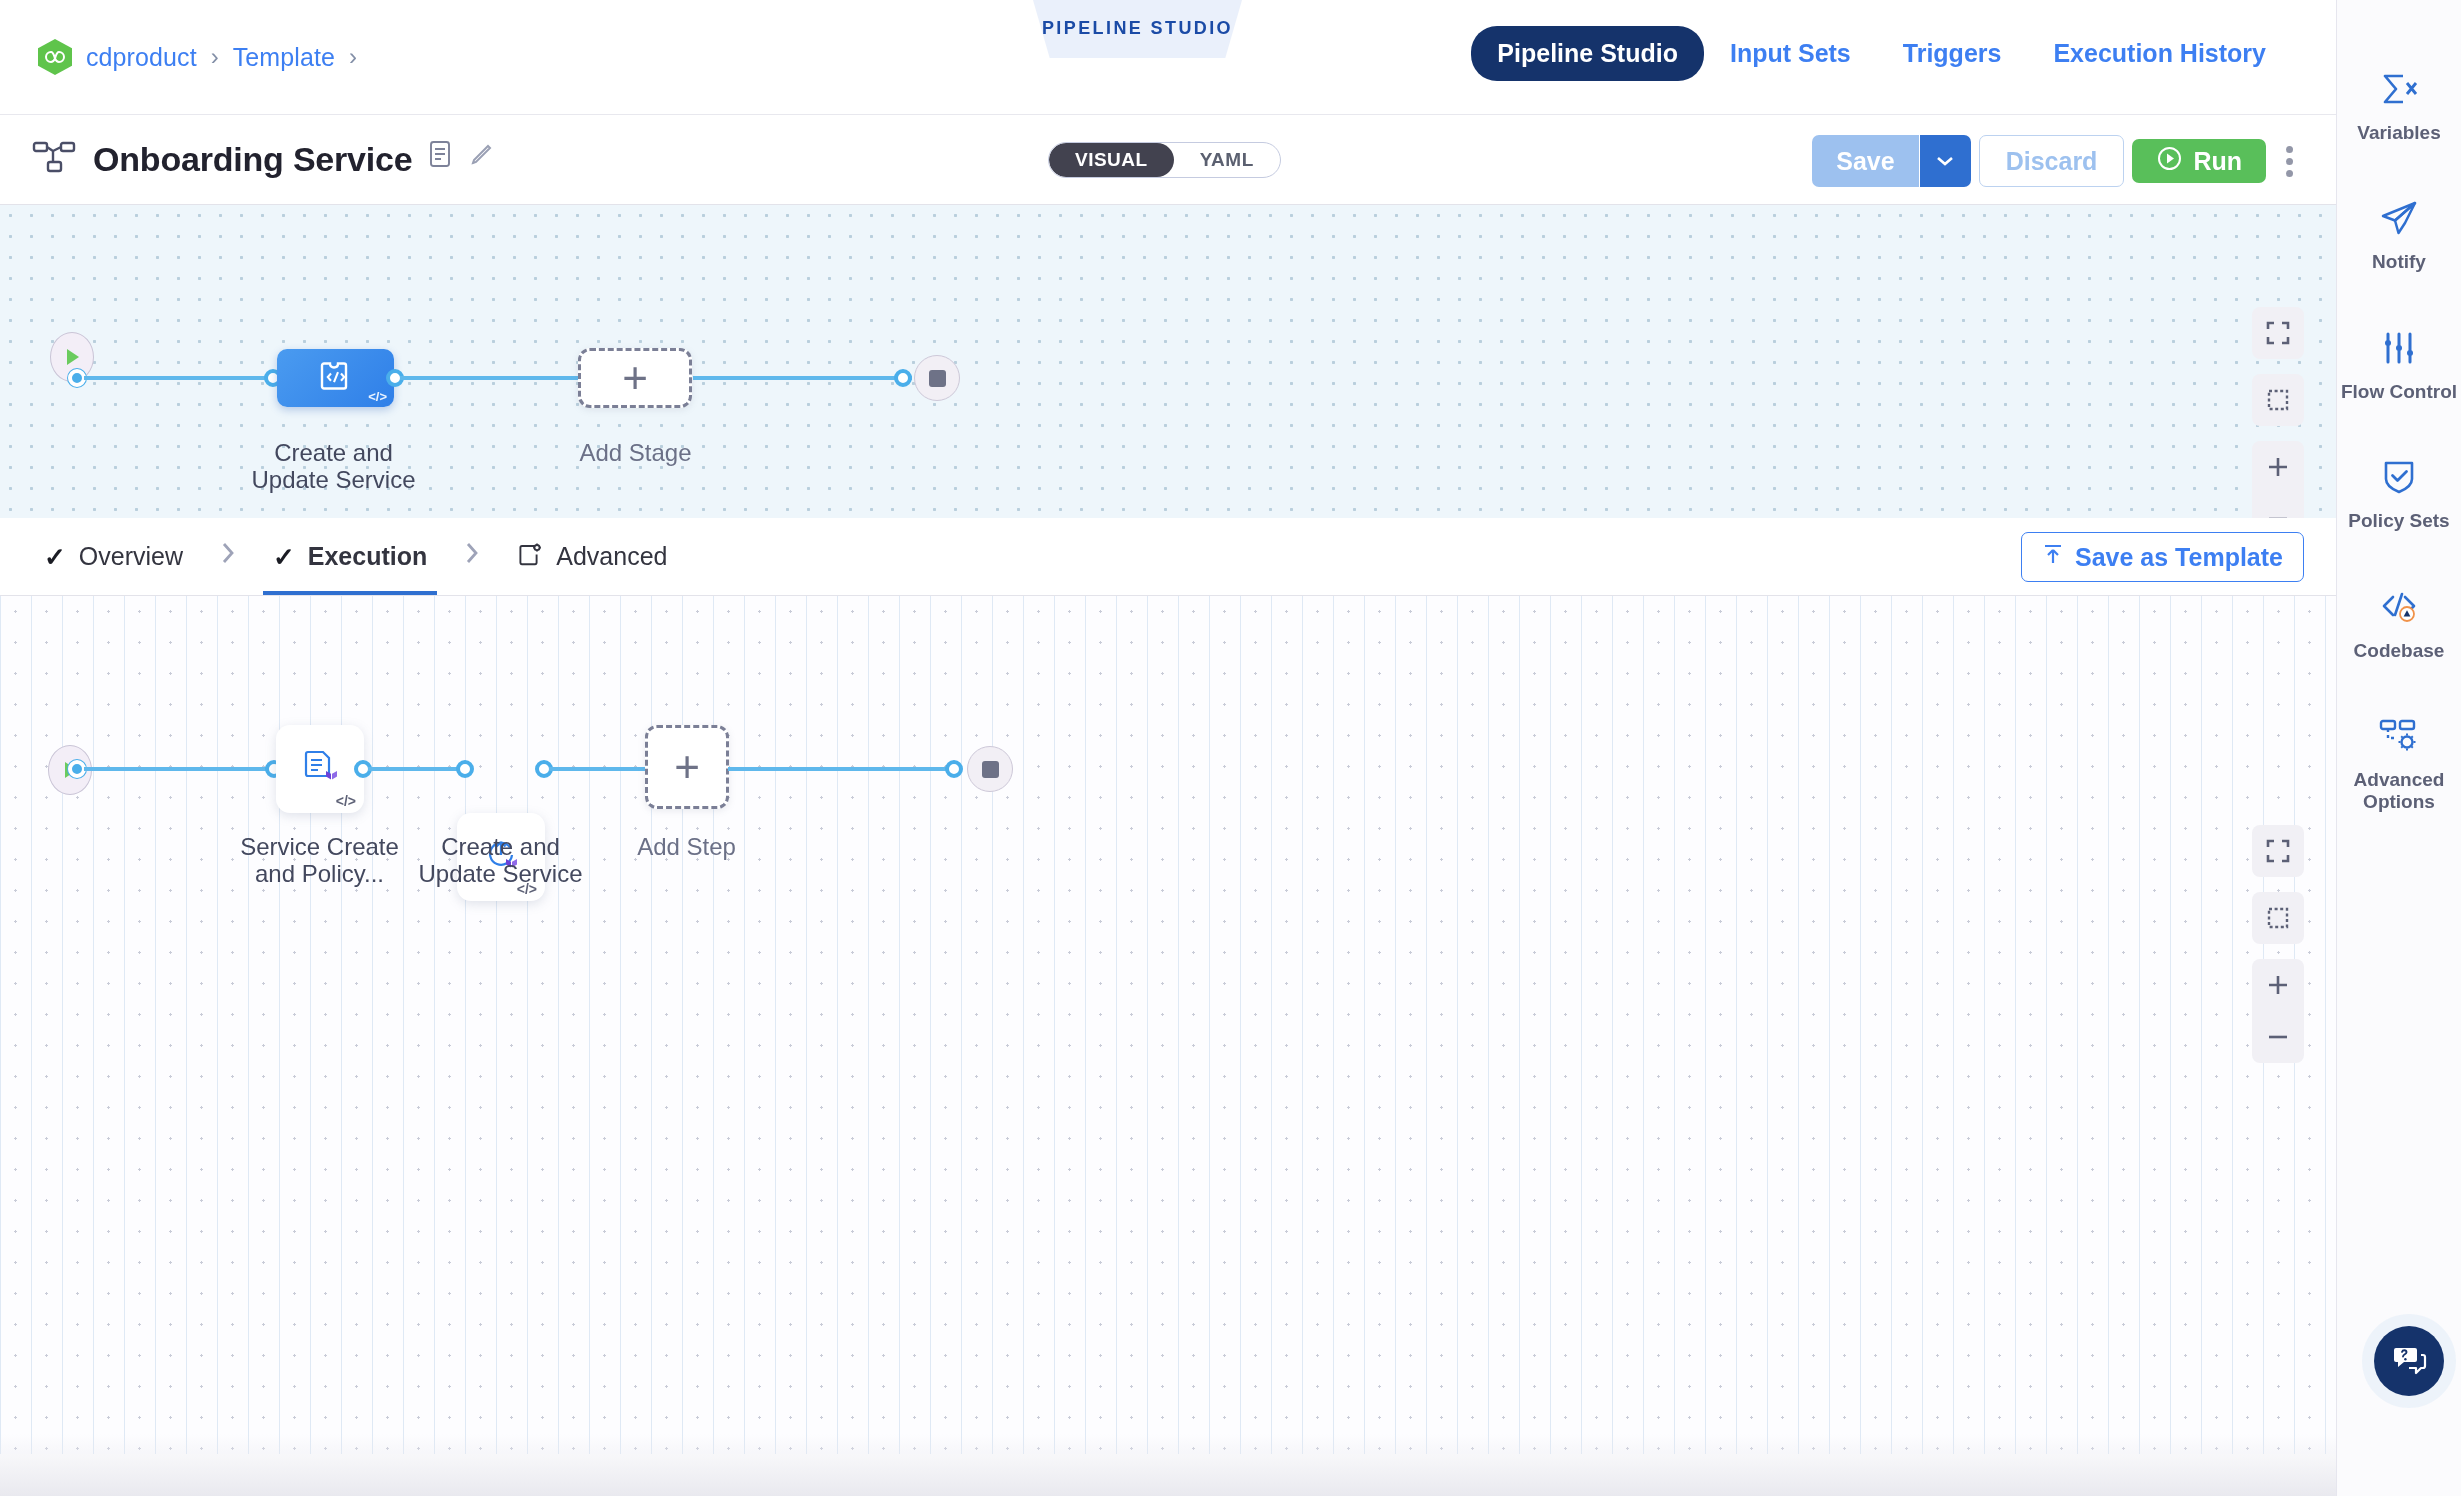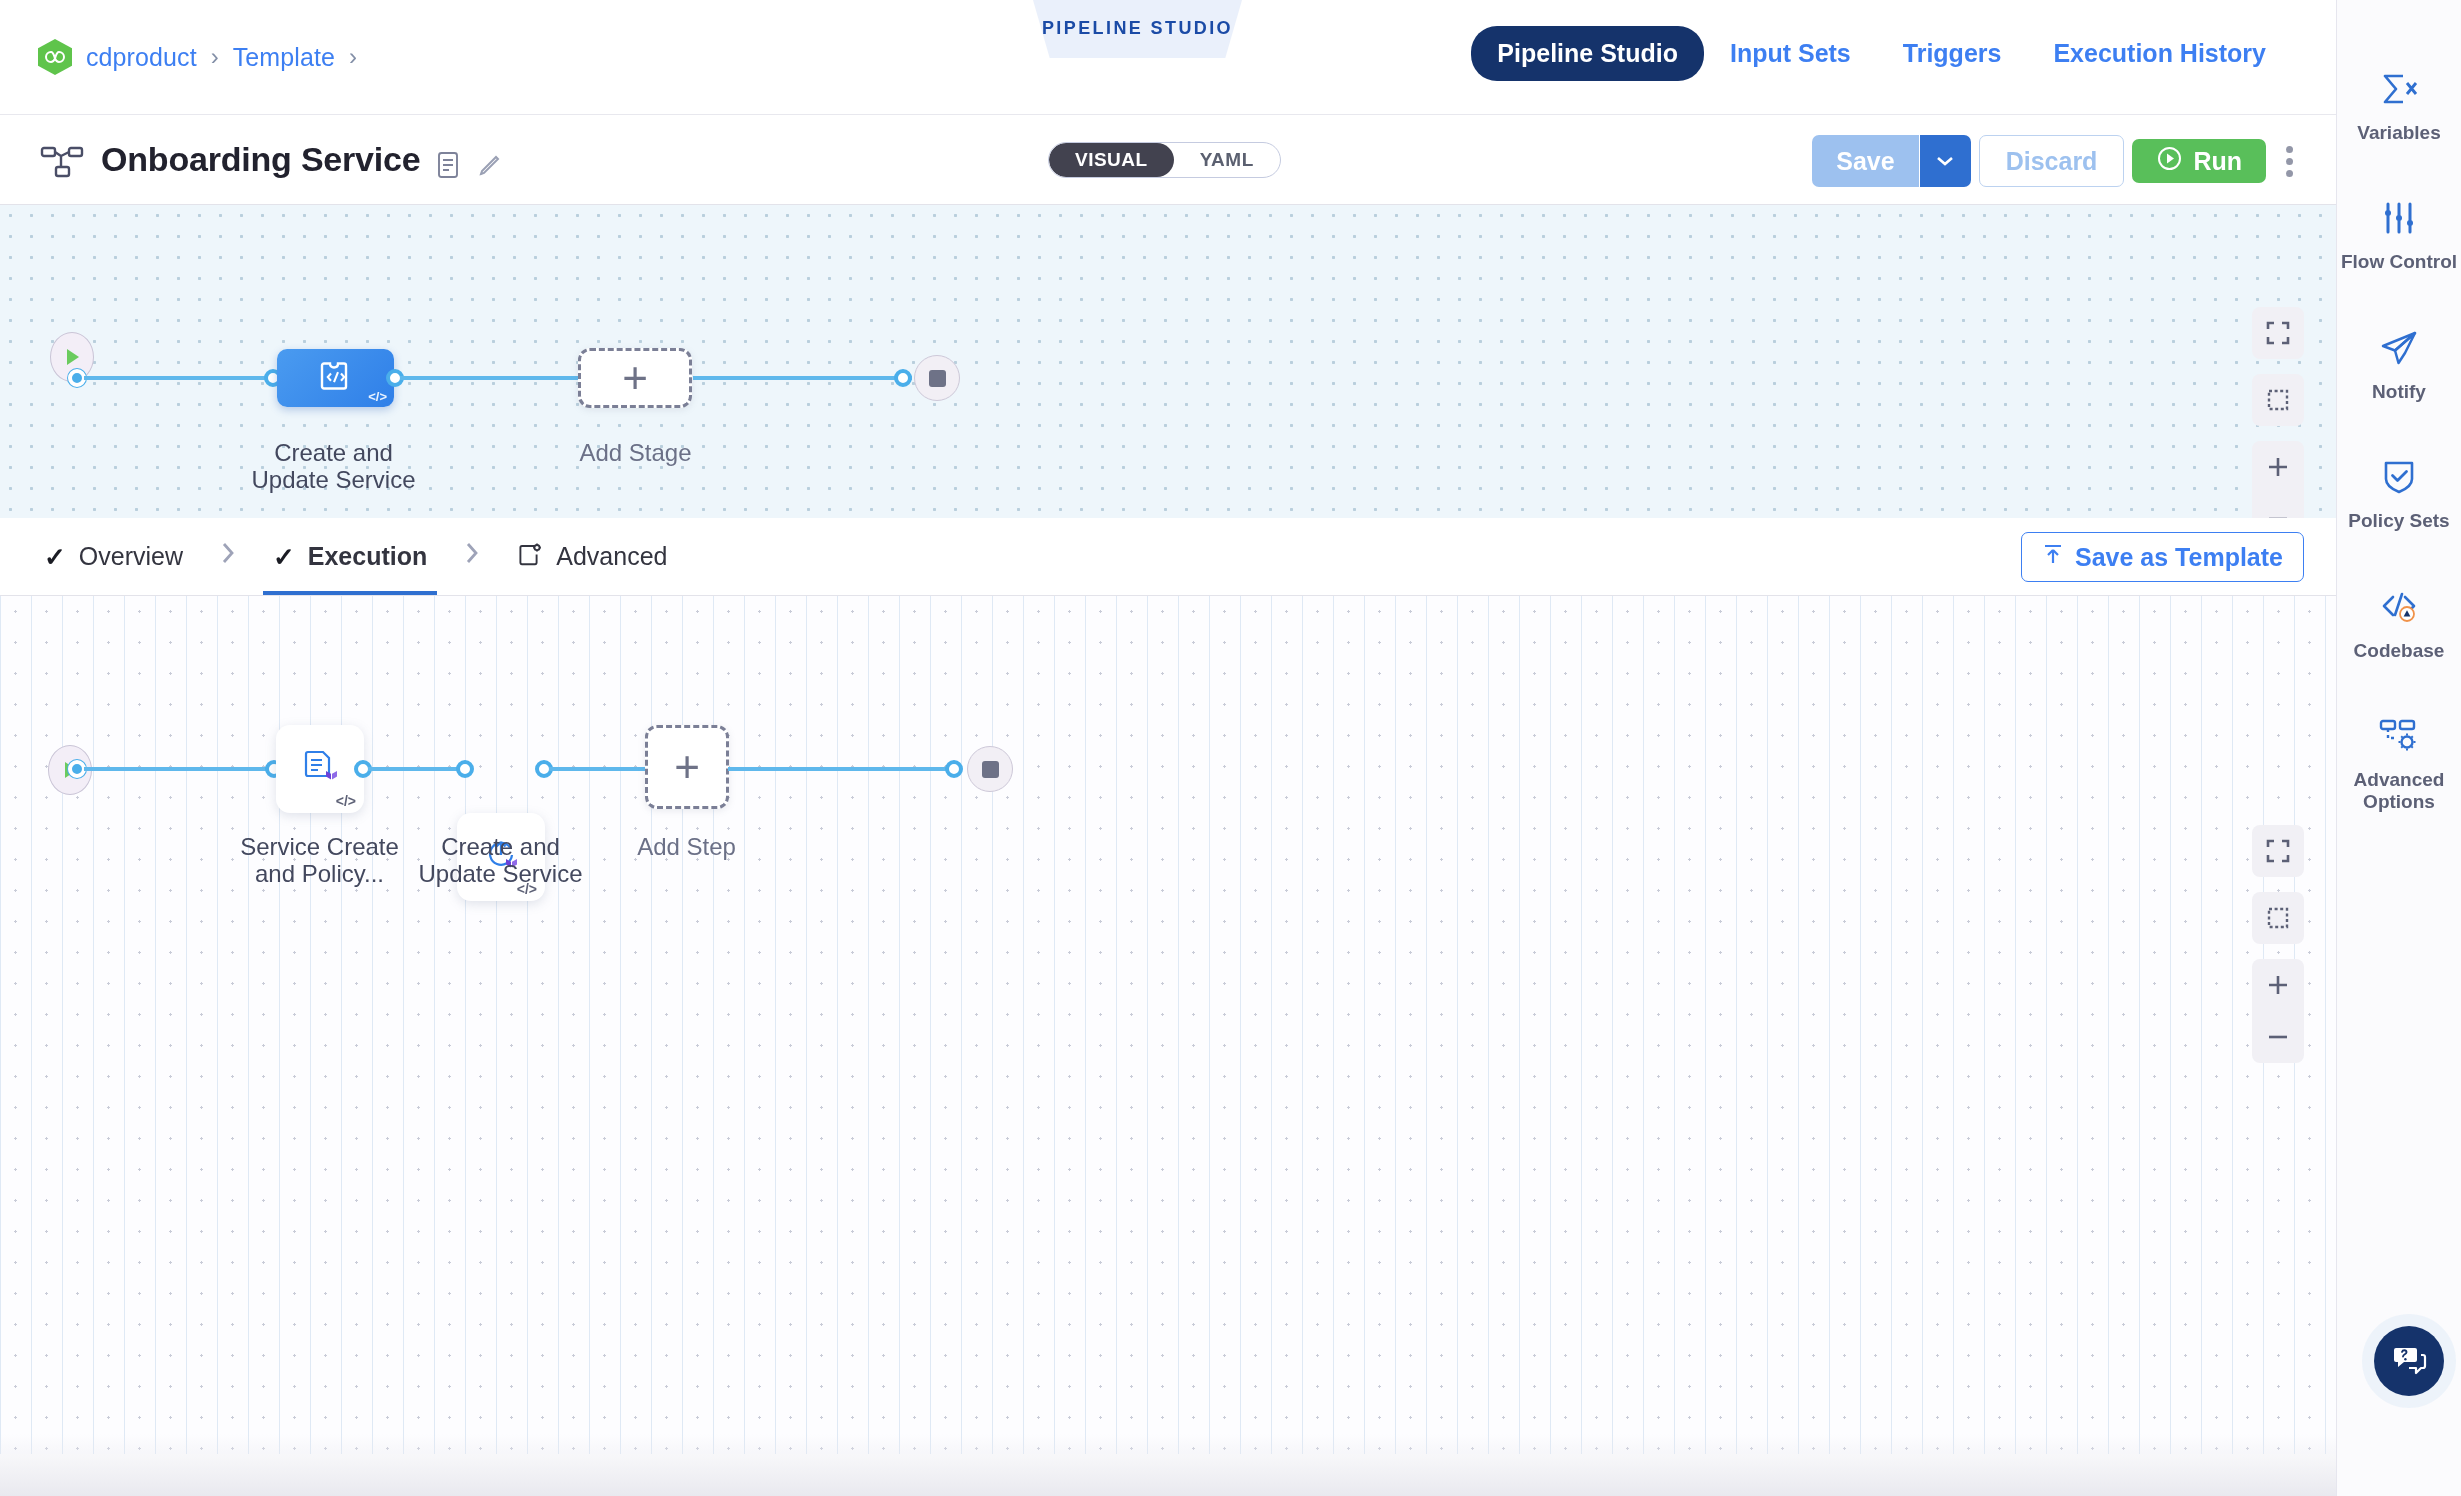--- a/index.html
+++ b/index.html
@@ -49,21 +49,21 @@
     padding: 13px 26px; border-radius: 26px; white-space: nowrap;
   }
   .nav-item.active { background: #15336b; color: #ffffff; }
 
   
   .titlebar {
     height: 90px; flex: 0 0 90px; position: relative;
     background: #ffffff; border-bottom: 1px solid #e3e3ea;
     display: flex; align-items: center;
   }
-  .title-left { display: flex; align-items: flex-end; gap: 17px; padding-left: 40px; }
+  .title-left { display: flex; align-items: flex-start; gap: 17px; padding-left: 32px; }
   .pipeline-icon { width: 44px; height: 34px; color: #4a4e67; }
   .pipeline-title { font-size: 34px; font-weight: bold; color: #22222e; letter-spacing: -0.2px; }
   .title-icon { color: #7d8299; display:flex; align-items:center; }
 
   .mode-toggle {
     position: absolute; left: 1048px; top: 27px;
     height: 36px; display: flex; border: 1px solid #c5cbe0; border-radius: 19px; overflow: hidden;
     background: #fff;
   }
   .mode-opt {
@@ -505,38 +505,38 @@
         <svg width="40" height="36" viewBox="0 0 40 36" fill="none" stroke="#2f6fd0" stroke-width="2.7" stroke-linejoin="round">
           <path d="M24 5H6l11 13L6 31h18"></path>
           <path d="M28 12l9 11M37 12l-9 11" stroke-width="2.9"></path>
         </svg>
       </span>
       <span class="rail-label">Variables</span>
     </div>
 
     <div class="rail-item">
       <span class="rail-ico">
+        <svg width="40" height="38" viewBox="0 0 40 38" fill="none" stroke="#2f6fd0" stroke-width="2.5" stroke-linejoin="round">
+          <path d="M36 4L4 17l12 4.5L36 4z"></path>
+          <path d="M36 4L16 21.5 19.5 34 26 24 36 4z"></path>
+        </svg>
+      </span>
+      <span class="rail-label">Notify</span>
+    </div>
+
+    <div class="rail-item">
+      <span class="rail-ico">
         <svg width="38" height="34" viewBox="0 0 38 34" fill="none" stroke="#2f6fd0" stroke-width="3" stroke-linecap="round">
           <path d="M8 3v6M8 15v16M19 3v11M19 20v11M30 3v16M30 25v6"></path>
           <circle cx="8" cy="12" r="3" fill="#2f6fd0" stroke="none"></circle>
           <circle cx="19" cy="17" r="3" fill="#2f6fd0" stroke="none"></circle>
           <circle cx="30" cy="22" r="3" fill="#2f6fd0" stroke="none"></circle>
         </svg>
       </span>
       <span class="rail-label">Flow Control</span>
-    </div>
-
-    <div class="rail-item">
-      <span class="rail-ico">
-        <svg width="40" height="38" viewBox="0 0 40 38" fill="none" stroke="#2f6fd0" stroke-width="2.5" stroke-linejoin="round">
-          <path d="M36 4L4 17l12 4.5L36 4z"></path>
-          <path d="M36 4L16 21.5 19.5 34 26 24 36 4z"></path>
-        </svg>
-      </span>
-      <span class="rail-label">Notify</span>
     </div>
 
     <div class="rail-item">
       <span class="rail-ico">
         <svg width="38" height="38" viewBox="0 0 38 38" fill="none" stroke="#2f6fd0" stroke-width="2.6" stroke-linejoin="round">
           <path d="M6 5h26v16c0 7-8 11-13 13C14 32 6 28 6 21z"></path>
           <path d="M12.5 17.5l5 5 9-9" stroke-width="2.8" stroke-linecap="round"></path>
         </svg>
       </span>
       <span class="rail-label">Policy Sets</span>

